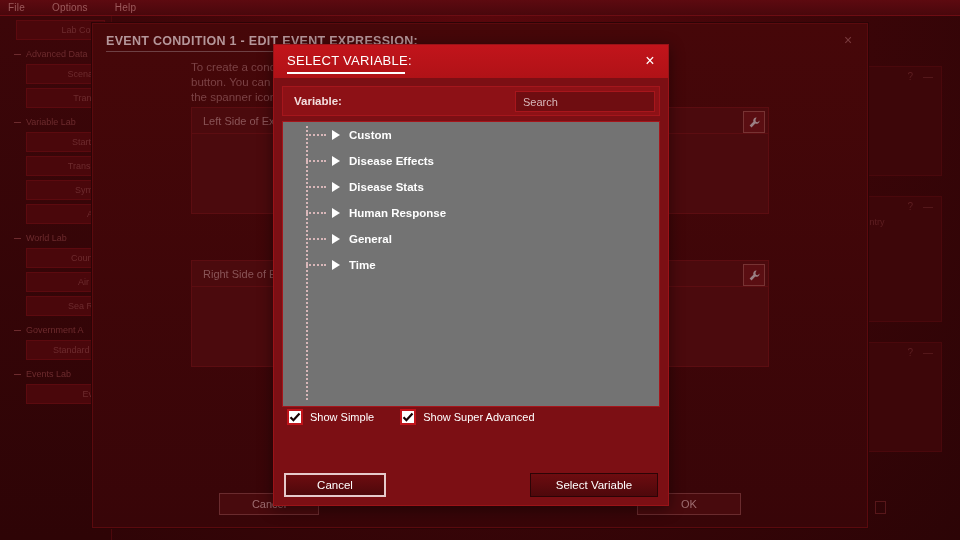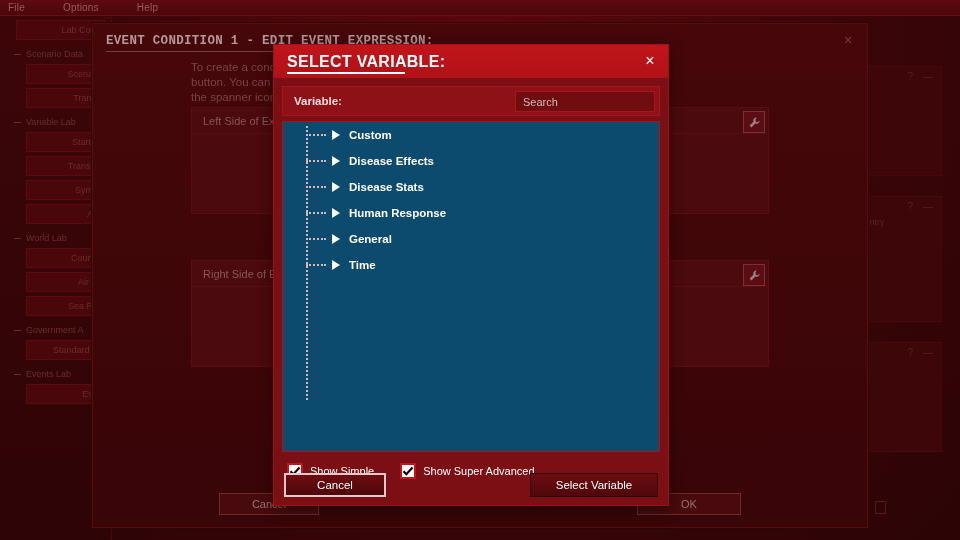--- a/index.html
+++ b/index.html
@@ -15,21 +15,21 @@
   .app-bg { position: absolute; inset: 0; background: #380508; }
   .app-bg-grad {
     position: absolute; inset: 0;
     background:
       radial-gradient(ellipse at 50% 0%, #5a070c 0%, #3a0508 55%, #2c0406 100%);
   }
   .menubar {
     position: absolute; top: 0; left: 0; width: 960px; height: 16px;
     background: linear-gradient(#5d0a10, #49070c);
     border-bottom: 1px solid #6d0d13;
-    display: flex; align-items: center; gap: 38px; padding-left: 8px;
+    display: flex; align-items: center; gap: 27px; padding-left: 8px;
   }
   .menubar span {
     font-size: 10px; color: #9c5a5c; letter-spacing: .2px;
   }
 
   .sidebar {
     position: absolute; left: 0; top: 16px; width: 112px; height: 524px;
     background: linear-gradient(#3c0609, #2e0406);
     border-right: 1px solid #4d080c;
   }
@@ -71,21 +71,20 @@
   .outer-dialog {
     position: absolute; left: 92px; top: 23px; width: 776px; height: 505px;
     background: linear-gradient(#460709, #380508);
     border: 1px solid #5b0a0e;
     box-shadow: 0 0 0 1px #2b0406;
   }
   .outer-title {
     position: absolute; left: 13px; top: 10px;
     font-size: 12.5px; font-weight: bold; color: #b5969a;
     letter-spacing: .3px;
-    font-family: Liberation Mono, monospace;
   }
   .outer-title-rule {
     position: absolute; left: 13px; top: 27px; width: 336px; height: 1px;
     background: #6e4044;
   }
   .outer-close {
     position: absolute; right: 11px; top: 8px;
     width: 16px; height: 16px; color: #7a3b3e; font-size: 14px;
     display: flex; align-items: center; justify-content: center;
   }
@@ -123,21 +122,21 @@
     background: #7c0f14;
     border: 1px solid #9a1318;
     box-shadow: 0 3px 14px rgba(0,0,0,.45);
   }
   .modal-header {
     position: relative; height: 33px;
     background: linear-gradient(#c2141b, #b01217);
   }
   .modal-title {
     position: absolute; left: 13px; top: 8px;
-    font-size: 16px; font-weight: bold; color: #ffffff; letter-spacing: .3px;
+    font-size: 13px; font-weight: normal; color: #ffffff; letter-spacing: .3px;
   }
   .modal-title-rule {
     position: absolute; left: 13px; top: 27px; width: 118px; height: 2px;
     background: #ffffff;
   }
   .modal-close {
     position: absolute; right: 8px; top: 6px; width: 20px; height: 20px;
     display: flex; align-items: center; justify-content: center;
     color: #ffffff; font-size: 16px; line-height: 1;
   }
@@ -150,22 +149,22 @@
   }
   .var-label { margin-left: 11px; font-size: 11.5px; font-weight: bold; color: #f2dede; }
   .search-input {
     position: absolute; right: 4px; top: 4px; width: 140px; height: 21px;
     background: #6f0d11; border: 1px solid #a8161c;
     font-size: 11px; color: #d8b9bb; padding-left: 7px;
     display: flex; align-items: center;
   }
 
   .tree {
-    position: relative; margin-top: 5px; height: 331px;
-    background: #0c4a6e; border: 1px solid #a5161c;
+    position: relative; margin-top: 5px; height: 286px;
+    background: #737373; border: 1px solid #a5161c;
     overflow: hidden;
   }
   .tree-spine {
     position: absolute; left: 23px; top: 4px; width: 0; height: 274px;
     border-left: 2px dotted #d8b7b9;
   }
   .tree-item {
     position: relative; height: 26px; display: flex; align-items: center;
     padding-left: 23px;
   }
@@ -174,21 +173,21 @@
   }
   .tree-arrow {
     width: 0; height: 0; margin-right: 9px;
     border-left: 8px solid #ffffff;
     border-top: 5px solid transparent;
     border-bottom: 5px solid transparent;
   }
   .tree-text { font-size: 11.5px; font-weight: bold; color: #ffffff; }
 
   .checks {
-    display: flex; align-items: flex-start; margin-top: 11px; padding-left: 5px;
+    display: flex; align-items: flex-start; margin-top: 2px; padding-left: 5px;
   }
   .check-group { display: flex; align-items: center; }
   .check-group + .check-group { margin-left: 26px; }
   .checkbox {
     width: 16px; height: 16px; background: #ffffff;
     border: 2px solid #c2141b; margin-right: 7px;
     display: flex; align-items: center; justify-content: center;
   }
   .checkbox svg { display: block; }
   .check-label { font-size: 11px; color: #ffffff; }
@@ -218,21 +217,21 @@
     </div>
 
     <div class="sidebar">
       <div class="side-spacer"></div>
       <div class="side-btn">
         <span>Lab Conf</span>
       </div>
       <div class="side-spacer"></div>
       <div class="side-group">
         <span class="dash"></span>
-        <span>Scenario Data</span>
+        <span>Advanced Data</span>
       </div>
       <div class="side-btn side-child">
         <span>Scenari</span>
       </div>
       <div class="side-spacer"></div>
       <div class="side-btn side-child">
         <span>Transl</span>
       </div>
       <div class="side-spacer"></div>
       <div class="side-group">

